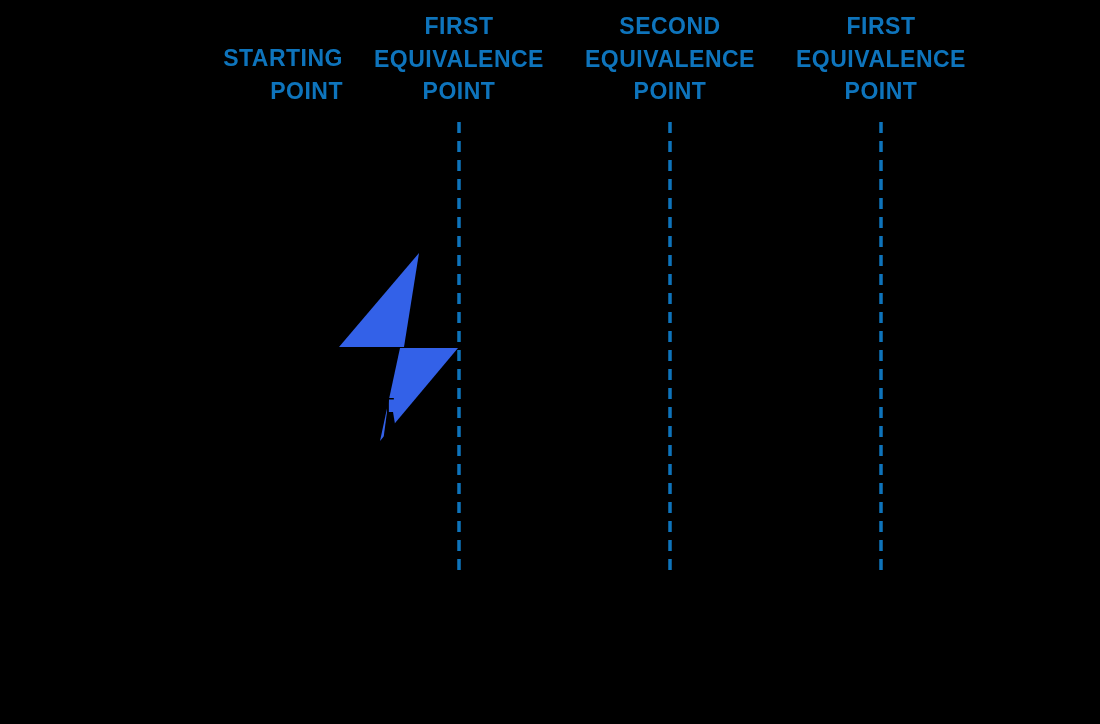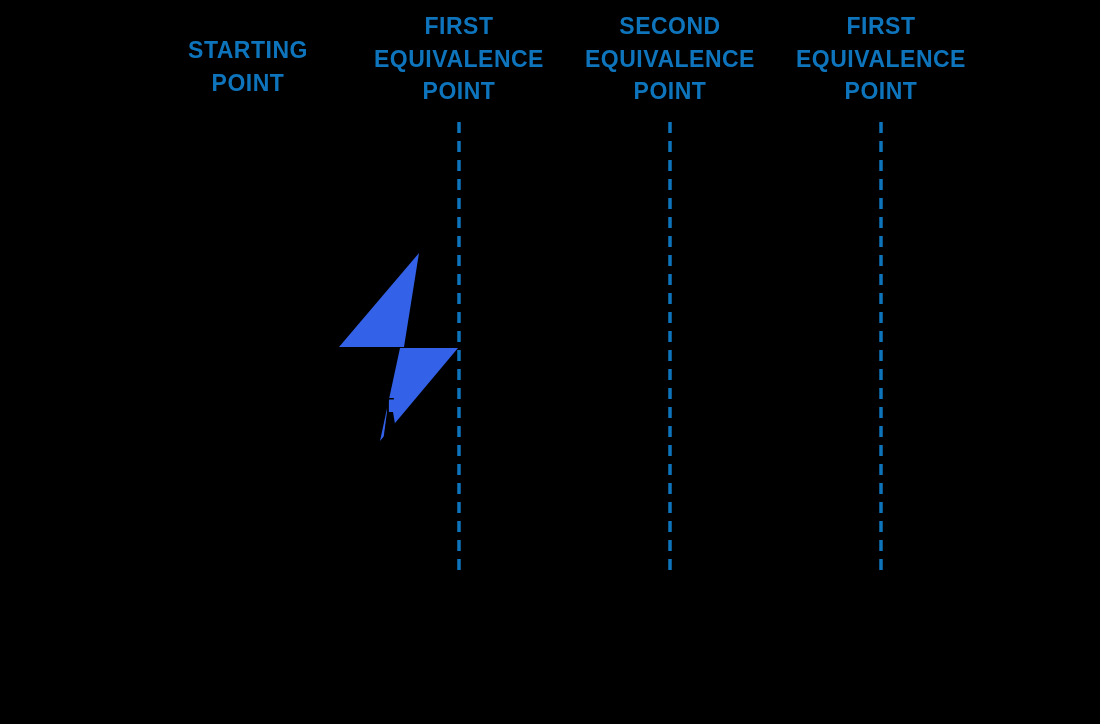--- a/index.html
+++ b/index.html
@@ -25,21 +25,21 @@
     width: 190px;
     text-align: center;
     color: #0E74BC;
     font-size: 23px;
     line-height: 32.5px;
     letter-spacing: 0.5px;
     font-weight: bold;
     user-select: none;
   }
   .col-label-3line { top: 10px; }
-  .col-label-2line { top: 34px; }
+  .col-label-2line { top: 42px; text-align: right; }
   .bolt-letter {
     position: absolute;
     left: 379px;
     top: 394px;
     width: 18px;
     text-align: center;
     color: #000000;
     font-size: 21px;
     line-height: 21px;
     font-weight: normal;

